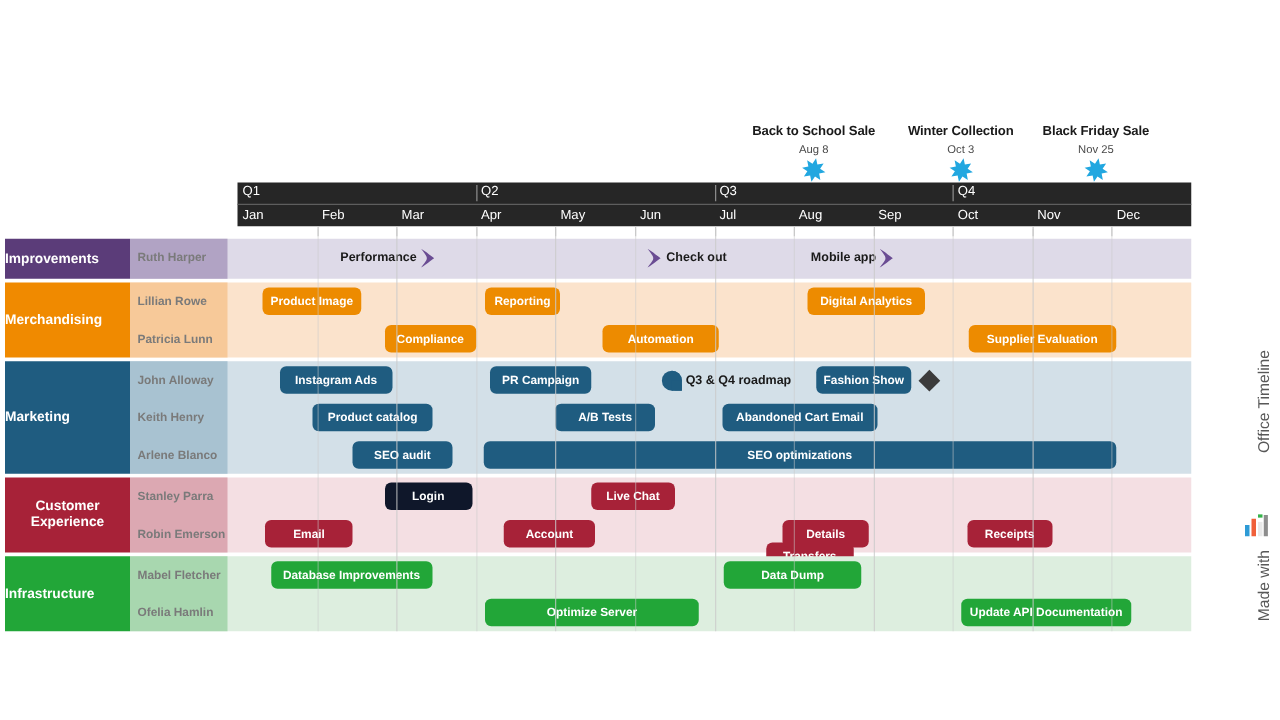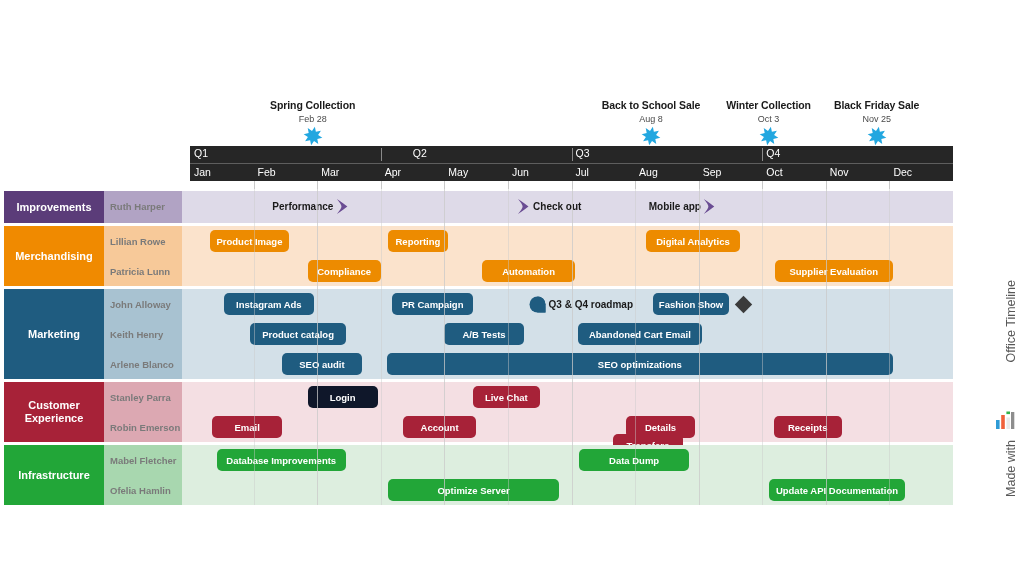--- a/index.html
+++ b/index.html
@@ -28,21 +28,21 @@
   .m-band{position:absolute;height:18px;}
   .m-label{position:absolute;top:2px;font-size:10.5px;color:#ffffff;text-align:center;}
   .hdr-div{position:absolute;left:0;right:0;height:1px;background:#5e5e5e;}
 
   
   .vgrid{position:absolute;width:1px;background:#c9c9c9;}
 
   
   .lane{position:absolute;left:4px;}
   .lane-head{position:absolute;left:0;top:0;width:100px;height:100%;
-      display:flex;align-items:center;justify-content:center;
+      display:flex;align-items:center;
       color:#fff;font-weight:bold;font-size:11px;text-align:center;line-height:1.15;}
   .lane-body{position:absolute;left:100px;top:0;right:0;height:100%;}
   .res-row{position:absolute;left:0;right:0;}
   .res-name{position:absolute;left:0;top:0;width:78px;height:100%;
       display:flex;align-items:center;padding-left:6px;box-sizing:border-box;
       font-size:9.5px;color:#7a7a7a;font-weight:bold;}
   .res-track{position:absolute;left:78px;top:0;right:0;height:100%;}
 
   
   .bar{position:absolute;border-radius:5px;display:flex;align-items:center;
@@ -61,29 +61,20 @@
   
   #brand{position:absolute;right:4px;top:280px;width:60px;height:265px;}
   .brand-txt{position:absolute;writing-mode:vertical-rl;transform:rotate(180deg);
       font-size:12.5px;color:#585858;white-space:nowrap;}
   #brand-logo{position:absolute;}
 </style>
 </head>
 <body>
 
 <div id="stage">
-    <div class="milestone" style="left: 312.716px; top: 99px; width: 170px;">
-      <div class="ms-title">Spring Collection</div>
-      <div class="ms-date">Feb 28</div>
-      <div class="ms-star">
-        <svg width="20" height="20" viewBox="0 0 20 20">
-          <polygon points="11.85,0.68 12.89,5.68 17.90,4.72 15.10,8.99 19.32,11.85 14.32,12.89 15.28,17.90 11.01,15.10 8.15,19.32 7.11,14.32 2.10,15.28 4.90,11.01 0.68,8.15 5.68,7.11 4.72,2.10 8.99,4.90" fill="#22A7E0"></polygon>
-        </svg>
-      </div>
-    </div>
     <div class="milestone" style="left: 650.979px; top: 99px; width: 170px;">
       <div class="ms-title">Back to School Sale</div>
       <div class="ms-date">Aug 8</div>
       <div class="ms-star">
         <svg width="20" height="20" viewBox="0 0 20 20">
           <polygon points="11.85,0.68 12.89,5.68 17.90,4.72 15.10,8.99 19.32,11.85 14.32,12.89 15.28,17.90 11.01,15.10 8.15,19.32 7.11,14.32 2.10,15.28 4.90,11.01 0.68,8.15 5.68,7.11 4.72,2.10 8.99,4.90" fill="#22A7E0"></polygon>
         </svg>
       </div>
     </div>
     <div class="milestone" style="left: 768.608px; top: 99px; width: 170px;">
@@ -101,21 +92,21 @@
       <div class="ms-star">
         <svg width="20" height="20" viewBox="0 0 20 20">
           <polygon points="11.85,0.68 12.89,5.68 17.90,4.72 15.10,8.99 19.32,11.85 14.32,12.89 15.28,17.90 11.01,15.10 8.15,19.32 7.11,14.32 2.10,15.28 4.90,11.01 0.68,8.15 5.68,7.11 4.72,2.10 8.99,4.90" fill="#22A7E0"></polygon>
         </svg>
       </div>
     </div>
     <div id="hdr" style="left: 190px; top: 146px; width: 763px; height: 35px;">
       <div class="q-band" style="left: 0px; width: 190.75px;">
         <div class="q-label">Q1</div>
       </div>
-      <div class="q-band" style="left: 190.75px; width: 190.75px; margin-left: 28px;">
+      <div class="q-band" style="left: 190.75px; width: 190.75px;">
         <div class="q-label">Q2</div>
       </div>
       <div class="q-sep" style="left: 190.75px;"></div>
       <div class="q-band" style="left: 381.5px; width: 190.75px;">
         <div class="q-label">Q3</div>
       </div>
       <div class="q-sep" style="left: 381.5px;"></div>
       <div class="q-band" style="left: 572.25px; width: 190.75px;">
         <div class="q-label">Q4</div>
       </div>

